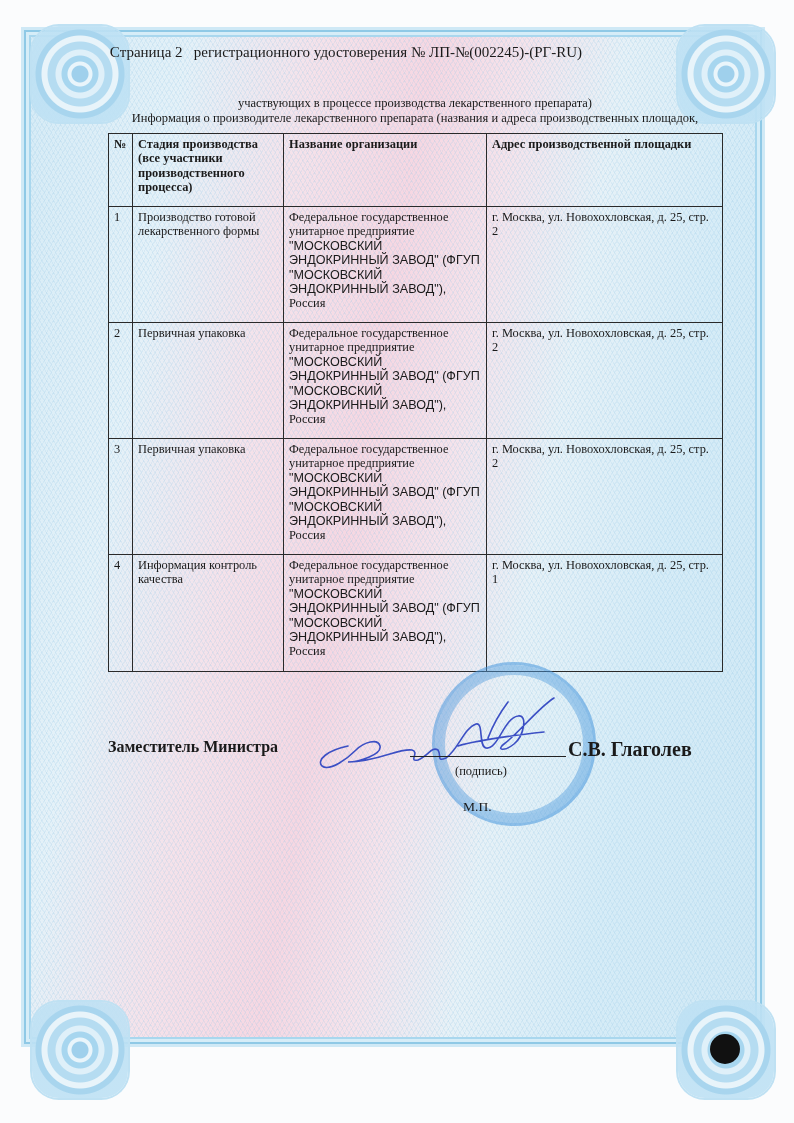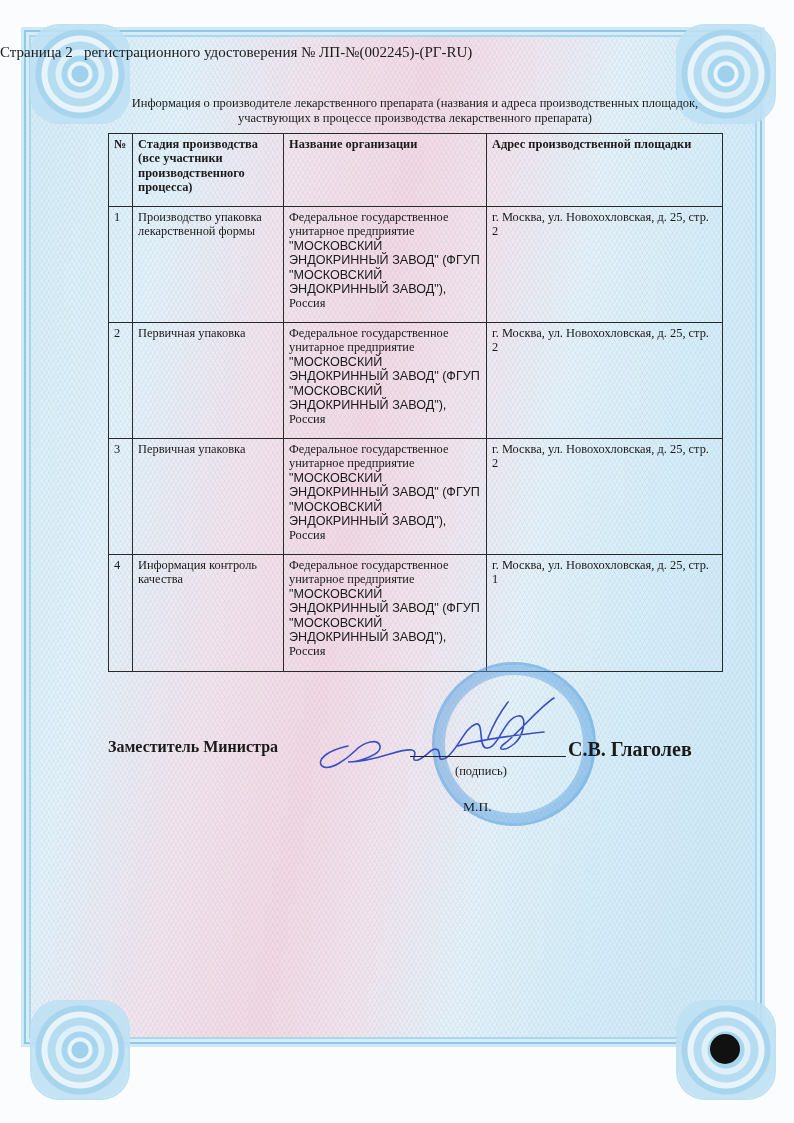--- a/index.html
+++ b/index.html
@@ -29,21 +29,21 @@
   }
   .r-tl { left: 32px; top: 26px; }
   .r-tr { left: 678px; top: 26px; }
   .r-bl { left: 32px; top: 1002px; }
   .r-br { left: 678px; top: 1002px; }
   .hole {
     position: absolute; left: 710px; top: 1034px; width: 30px; height: 30px;
     border-radius: 50%; background: #111;
   }
   .page-title {
-    position: absolute; left: 0; width: 692px; top: 44px; 
+    position: absolute; left: 0; width: 692px; top: 44px; text-align: center;
     font-size: 15px;
   }
   .intro {
     position: absolute; left: 100px; width: 630px; top: 96px; text-align: center;
     font-size: 12.5px; line-height: 15px;
   }
   table.mfr {
     position: absolute; left: 108px; top: 133px; width: 615px;
     border-collapse: collapse; font-size: 12.4px; line-height: 14.4px;
   }
@@ -85,35 +85,35 @@
 <div class="frame"></div>
 <div class="rosette r-tl"></div>
 <div class="rosette r-tr"></div>
 <div class="rosette r-bl"></div>
 <div class="rosette r-br"></div>
 <div class="hole"></div>
 
 <div class="page-title" style="white-space:pre;">Страница 2   регистрационного удостоверения № ЛП-№(002245)-(РГ-RU)</div>
 
 <div class="intro">
+  <div>участвующих в процессе производства лекарственного препарата)</div>
   <div>Информация о производителе лекарственного препарата (названия и адреса производственных площадок,</div>
-  <div>участвующих в процессе производства лекарственного препарата)</div>
 </div>
 
 <table class="mfr">
   <tbody>
       <tr>
     <th class="c1">№</th>
     <th class="c2">Стадия производства (все участники производственного процесса)</th>
     <th class="c3">Название организации</th>
     <th>Адрес производственной площадки</th>
   </tr>
   <tr>
     <td>1</td>
-    <td>Производство упаковка лекарственной формы</td>
+    <td>Производство готовой лекарственного формы</td>
     <td class="org">
       <span>Федеральное государственное унитарное предприятие</span>
       <span class="caps">"МОСКОВСКИЙ ЭНДОКРИННЫЙ ЗАВОД" (ФГУП "МОСКОВСКИЙ ЭНДОКРИННЫЙ ЗАВОД"),</span>
       <span>Россия</span>
     </td>
     <td>г. Москва, ул. Новохохловская, д. 25, стр. 2</td>
   </tr>
   <tr>
     <td>2</td>
     <td>Первичная упаковка</td>

